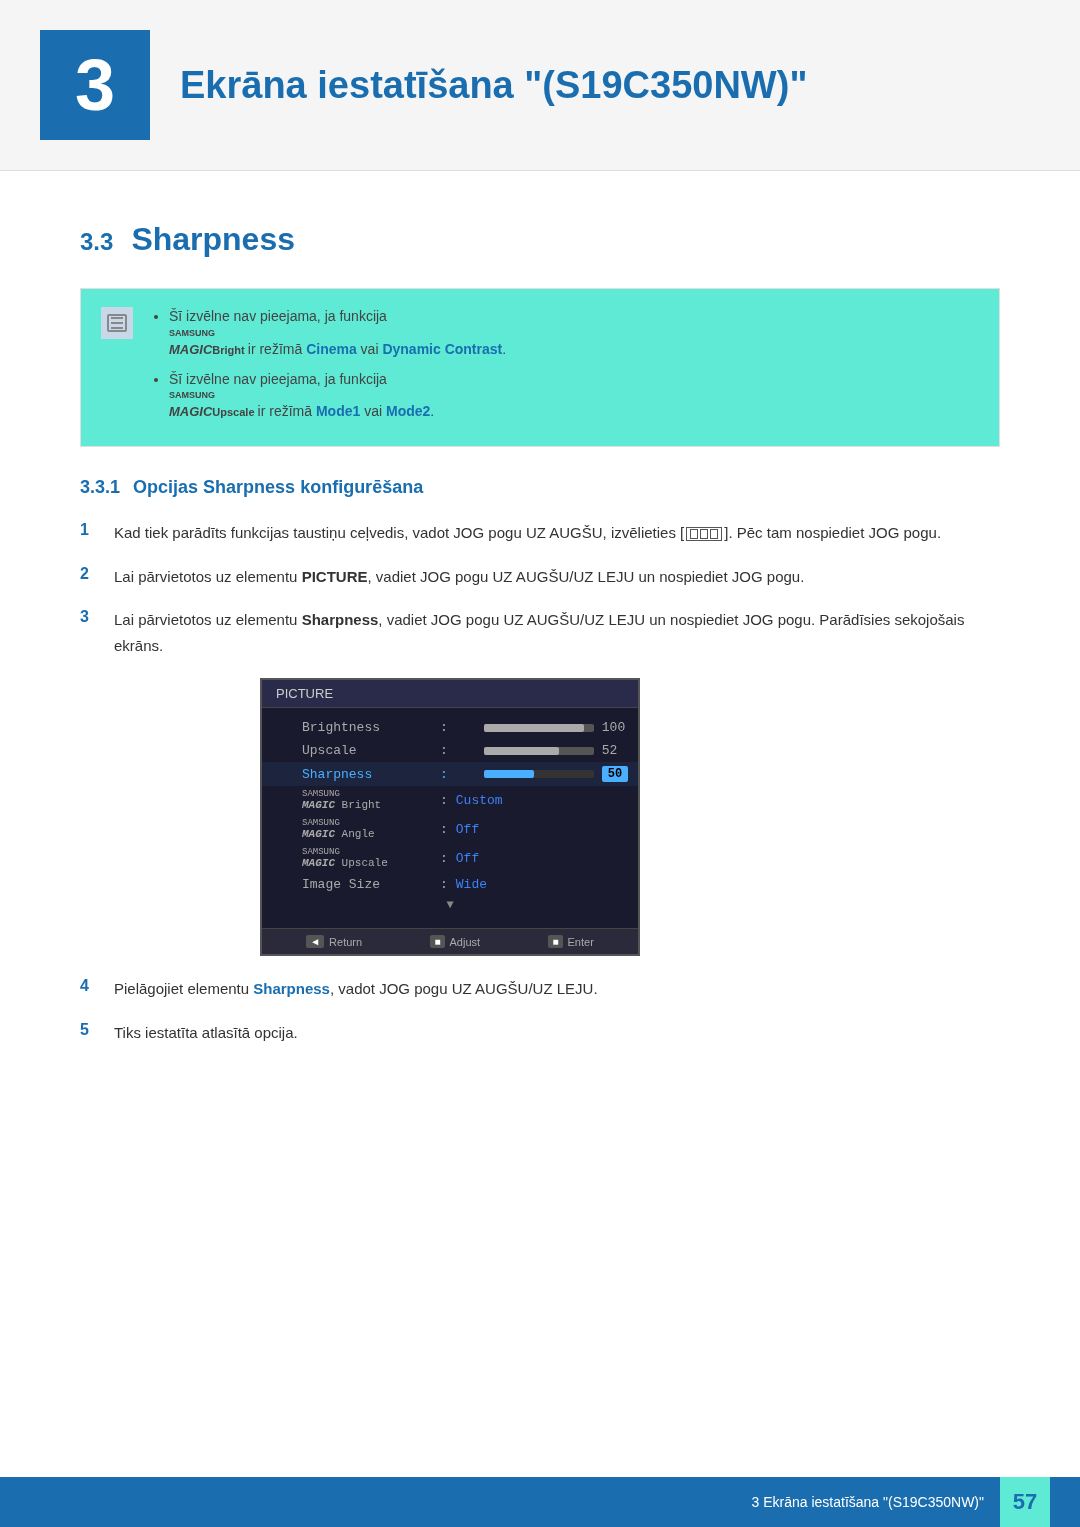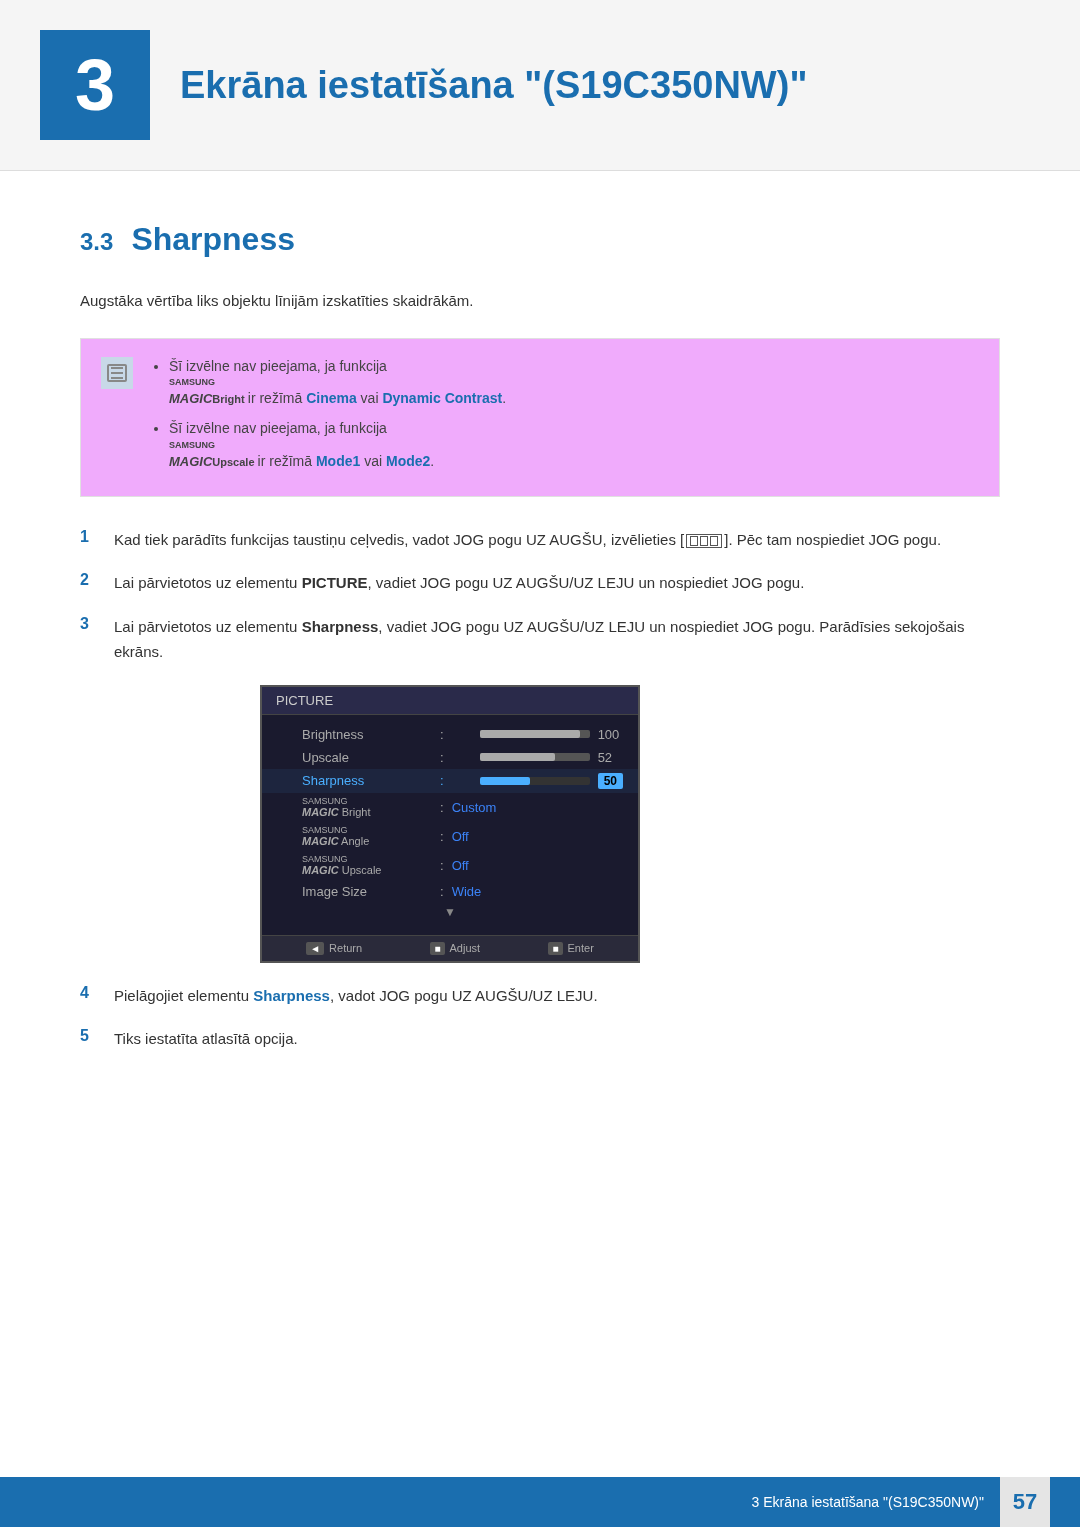--- a/index.html
+++ b/index.html
@@ -69,21 +69,21 @@
       color: #333;
       margin-bottom: 14px;
     }
 
     
     .note-box {
       display: flex;
       align-items: flex-start;
       gap: 16px;
       margin: 24px 0 30px 0;
-      background: #f0abfc;
+      background: #5eead4;
       border: 1px solid #e0e0e0;
       padding: 16px 20px;
     }
     .note-icon {
       width: 32px;
       height: 32px;
       background: #c8d8e8;
       flex-shrink: 0;
       display: flex;
       align-items: center;
@@ -204,20 +204,21 @@
     }
     .monitor-title-bar {
       background: #2a2a4a;
       color: #ccc;
       padding: 6px 14px;
       font-size: 13px;
       border-bottom: 1px solid #444;
     }
     .monitor-menu-list {
       padding: 8px 0;
+      font-family: Liberation Mono, monospace;
     }
     .monitor-menu-item {
       display: flex;
       align-items: center;
       padding: 4px 14px 4px 40px;
       color: #aaa;
       font-size: 13px;
       position: relative;
     }
     .monitor-menu-item.active {
@@ -301,21 +302,21 @@
       justify-content: flex-end;
       padding: 0 30px;
       gap: 0;
     }
     .footer-text {
       color: #fff;
       font-size: 14px;
       margin-right: 16px;
     }
     .footer-page-number {
-      background: #e5e5e5;
+      background: #5eead4;
       color: #1a6eaf;
       font-size: 22px;
       font-weight: bold;
       width: 50px;
       height: 50px;
       display: flex;
       align-items: center;
       justify-content: center;
     }
   </style>
@@ -327,21 +328,20 @@
   <div class="header-title">Ekrāna iestatīšana "(S19C350NW)"</div>
 </div>
 
 <div class="content">
 
   <div class="section-heading">
     <span class="section-number">3.3</span>
     <span class="section-title">Sharpness</span>
   </div>
 
-  <p class="body-text">Augstāka vērtība liks objektu līnijām izskatīties skaidrākām.</p>
 
   <div class="note-box">
     <div class="note-icon">
       <div class="note-icon-inner">
         <div class="note-lines">
           <div class="note-line"></div>
           <div class="note-line"></div>
           <div class="note-line"></div>
         </div>
       </div>
@@ -361,20 +361,24 @@
           <span class="samsung-magic">
             <span class="samsung-small">SAMSUNG</span><span class="magic-text">MAGIC</span>Upscale
           </span> 
           ir režīmā <span class="highlight-blue">Mode1</span> 
           vai <span class="highlight-blue">Mode2</span>.
         </li>
       </ul>
     </div>
   </div>
 
+  <div class="subsection-heading">
+    <span class="subsection-number">3.3.1</span>
+    <span>Opcijas Sharpness konfigurēšana</span>
+  </div>
 
   <ol class="steps-list">
 
     <li class="step-item">
       <span class="step-number">1</span>
       <span class="step-text">
         Kad tiek parādīts funkcijas taustiņu ceļvedis, vadot JOG pogu UZ AUGŠU, izvēlieties [<span class="menu-icon-inline">
             <span class="menu-icon-bar"></span>
             <span class="menu-icon-bar"></span>
             <span class="menu-icon-bar"></span>

